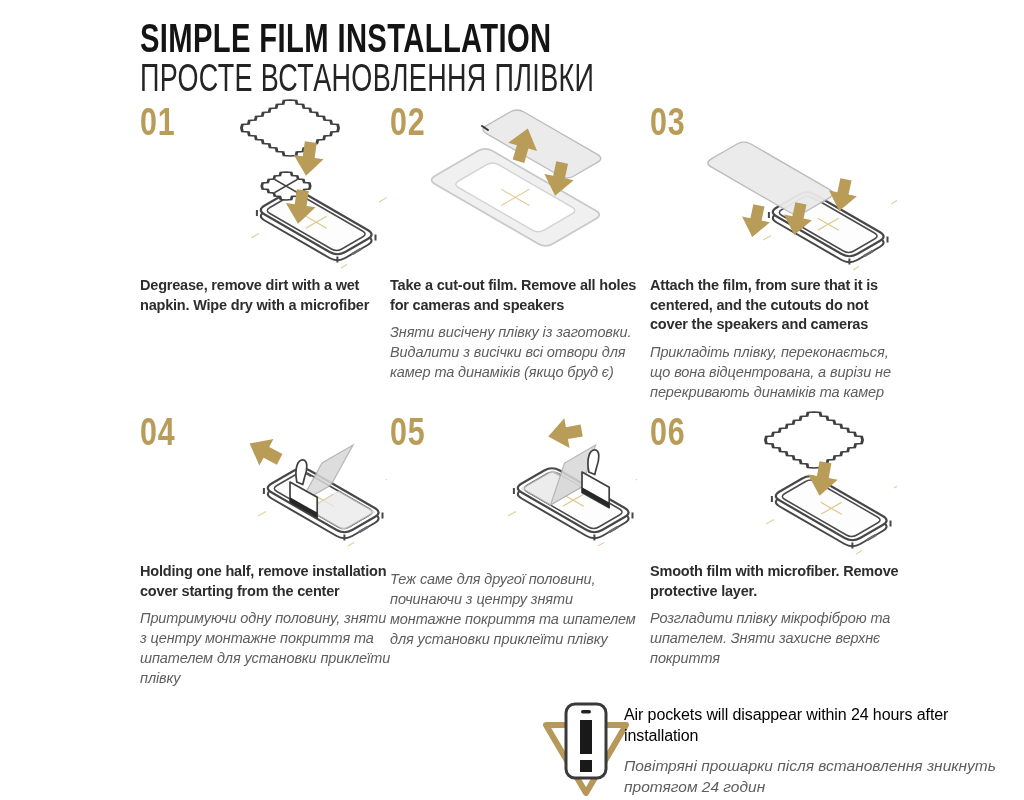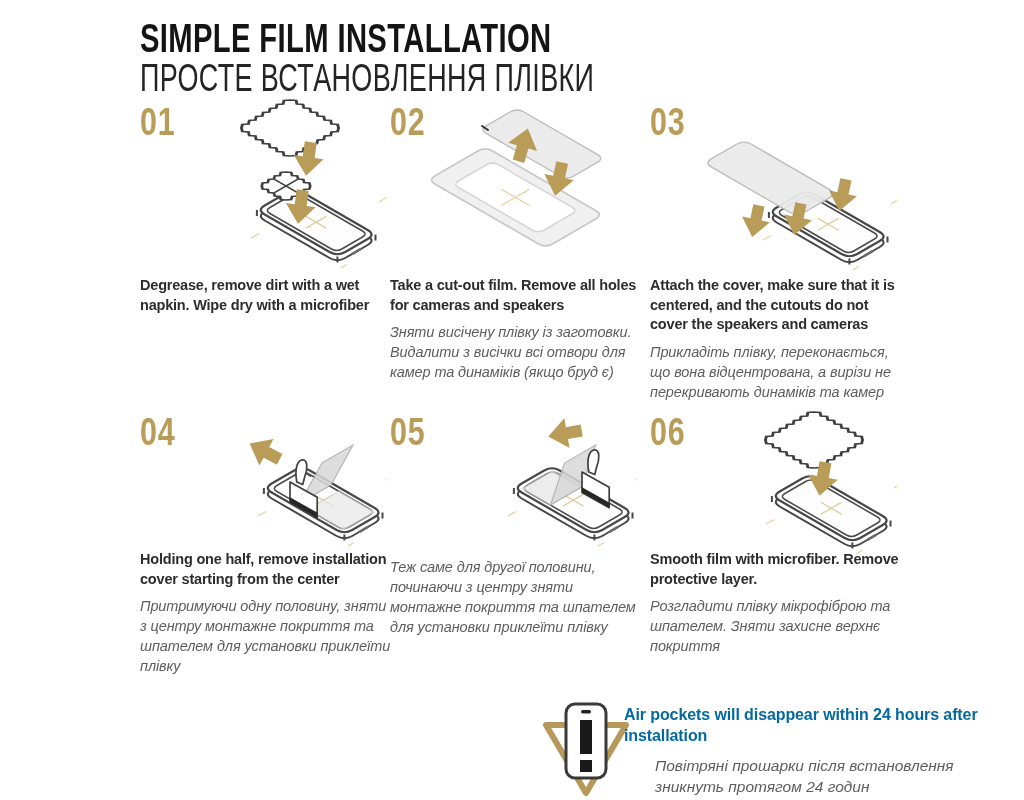--- a/index.html
+++ b/index.html
@@ -12,29 +12,29 @@
   .title-ua{display:inline-block;font-size:38px;font-weight:400;line-height:1.02;color:#242424;
             letter-spacing:.5px;transform:scaleX(.71);transform-origin:left top;white-space:nowrap;margin-top:1px;}
   
   .step{position:absolute;width:256px;}
   .s1{left:140px;top:100px}.s2{left:390px;top:100px}.s3{left:650px;top:100px}
   .s4{left:140px;top:410px}.s5{left:390px;top:410px}.s6{left:650px;top:410px}
   .num{position:absolute;left:0;top:2px;font-size:39px;font-weight:700;line-height:1;color:#b89c58;
        transform:scaleX(.78);transform-origin:left top;letter-spacing:1px;}
   .ill{position:absolute;left:22px;top:-2px;pointer-events:none;}
   .body1{position:absolute;left:0;top:176px;width:256px;}
-  .body2{position:absolute;left:0;top:140px;width:256px;}
+  .body2{position:absolute;left:0;top:152px;width:256px;}
   .en{font-size:14.5px;font-weight:700;line-height:1.36;color:#2d2d2d;letter-spacing:-.2px;}
   .ua{font-size:14.5px;font-style:italic;line-height:1.38;color:#5e5e5e;letter-spacing:-.1px;margin-top:7px;}
   
   .notice{position:absolute;left:540px;top:696px;width:470px;}
   .notice-icon{position:absolute;left:0;top:2px;}
   .notice-text{position:absolute;left:84px;top:8px;width:382px;}
-  .notice-en{font-size:16px;font-weight:700;line-height:1.34;color:#0369a1;letter-spacing:-.1px;}
-  .notice-ua{font-size:15.5px;font-style:italic;line-height:1.38;color:#5e5e5e;margin-top:8px;margin-left:31px;}
+  .notice-en{font-size:16px;font-weight:400;line-height:1.34;color:#000000;letter-spacing:-.1px;}
+  .notice-ua{font-size:15.5px;font-style:italic;line-height:1.38;color:#5e5e5e;margin-top:8px;}
   svg{display:block;}
 </style>
 </head>
 <body>
 
 <div class="canvas">
 
   <svg width="0" height="0" style="position:absolute" aria-hidden="true">
     <defs>
 
@@ -113,21 +113,21 @@
   <div class="step s3">
     <div class="num">03</div>
     <svg class="ill" width="225" height="180" viewBox="0 0 225 180">
       <use href="#ph" x="135" y="92"></use>
       <use href="#film" transform="translate(72,42) scale(0.85)"></use>
       <use href="#arr" transform="translate(83,126) rotate(12) scale(0.95)"></use>
       <use href="#arr" transform="translate(125,124) rotate(12) scale(0.95)"></use>
       <use href="#arr" transform="translate(170,100) rotate(12) scale(0.95)"></use>
     </svg>
     <div class="body1">
-      <div class="en">Attach the cover, make sure that it is centered, and the cutouts do not cover the speakers and cameras</div>
+      <div class="en">Attach the film, from sure that it is centered, and the cutouts do not cover the speakers and cameras</div>
       <div class="ua">Прикладіть плівку, переконається, що вона відцентрована, а вирізи не перекривають динаміків та камер</div>
     </div>
   </div>
 
   <div class="step s4">
     <div class="num">04</div>
     <svg class="ill" width="225" height="150" viewBox="0 0 225 150">
       <use href="#ph" x="140" y="58"></use>
       <path d="M176.8,83.3 L212.7,104 L181.6,122 L145.7,101.3 Z" fill="#e9e9e9" opacity=".75" stroke="#cfcfcf" stroke-width="1"></path>
       <path d="M138,95 L169,77 L191,37 L160,55 Z" fill="#d8d8d8" opacity=".85" stroke="#a9a9a9" stroke-width="1.2"></path>

